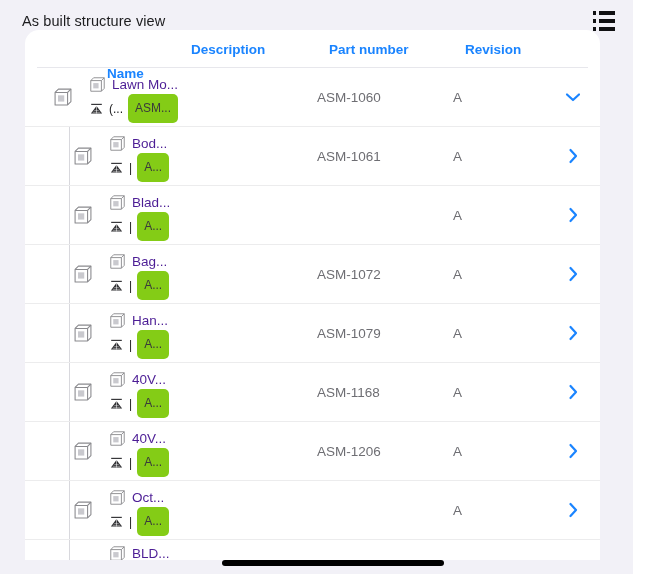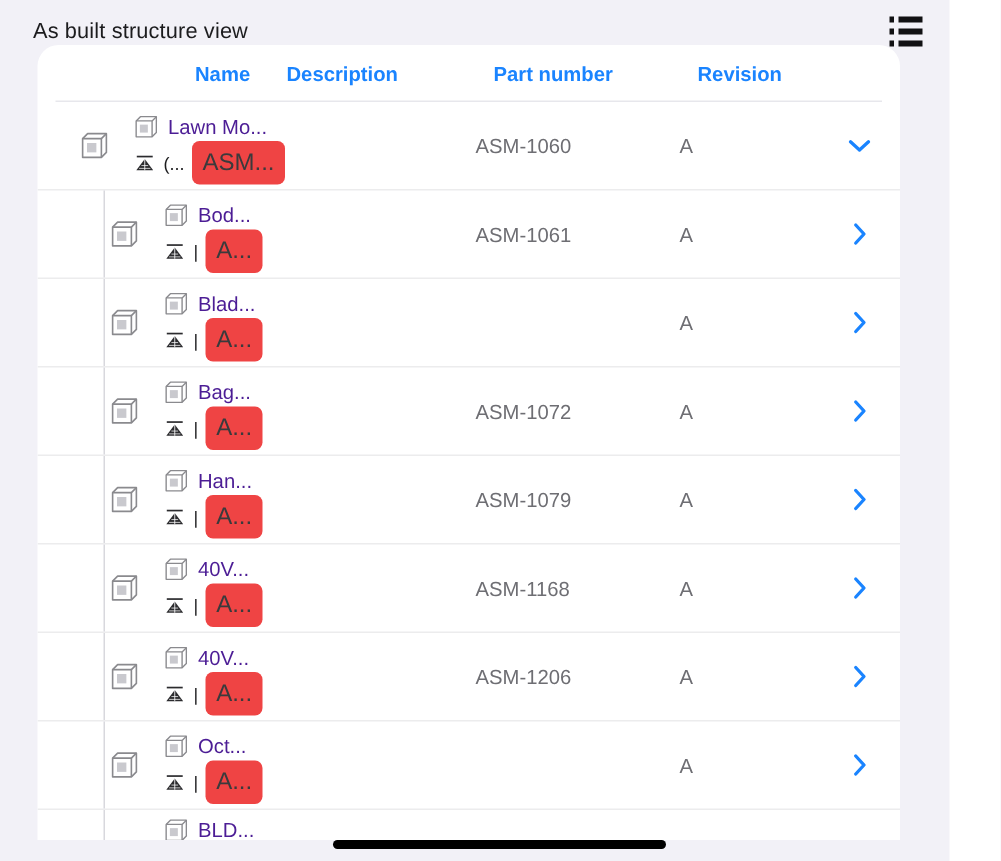--- a/index.html
+++ b/index.html
@@ -92,21 +92,21 @@
     margin: 7px 12px 0 12px;
   }
   .col-head span {
     position: absolute;
     top: 5px;
     font-size: 13.5px;
     font-weight: bold;
     color: #1a84ff;
     white-space: nowrap;
   }
-  .ch-name { left: 93px; }
+  .ch-name { left: 70px; margin-top: 24px; }
   .ch-desc { left: 154px; }
   .ch-part { left: 292px; }
   .ch-rev  { left: 428px; }
 
   
   .rows {
     position: relative;
   }
   .row {
     position: relative;
@@ -171,24 +171,24 @@
     align-items: center;
     gap: 5px;
     height: 22px;
   }
   .meta-text {
     font-size: 12px;
     color: #1c1c1e;
     white-space: nowrap;
   }
   .badge {
-    background: #ef4444;
+    background: #84cc16;
     border-radius: 5px;
     padding: 8px 7px;
-    font-size: 16px;
+    font-size: 12px;
     color: #3a3a3c;
     white-space: nowrap;
     line-height: 13px;
   }
 
   
   .part-cell, .rev-cell {
     position: absolute;
     top: 0;
     height: 100%;

